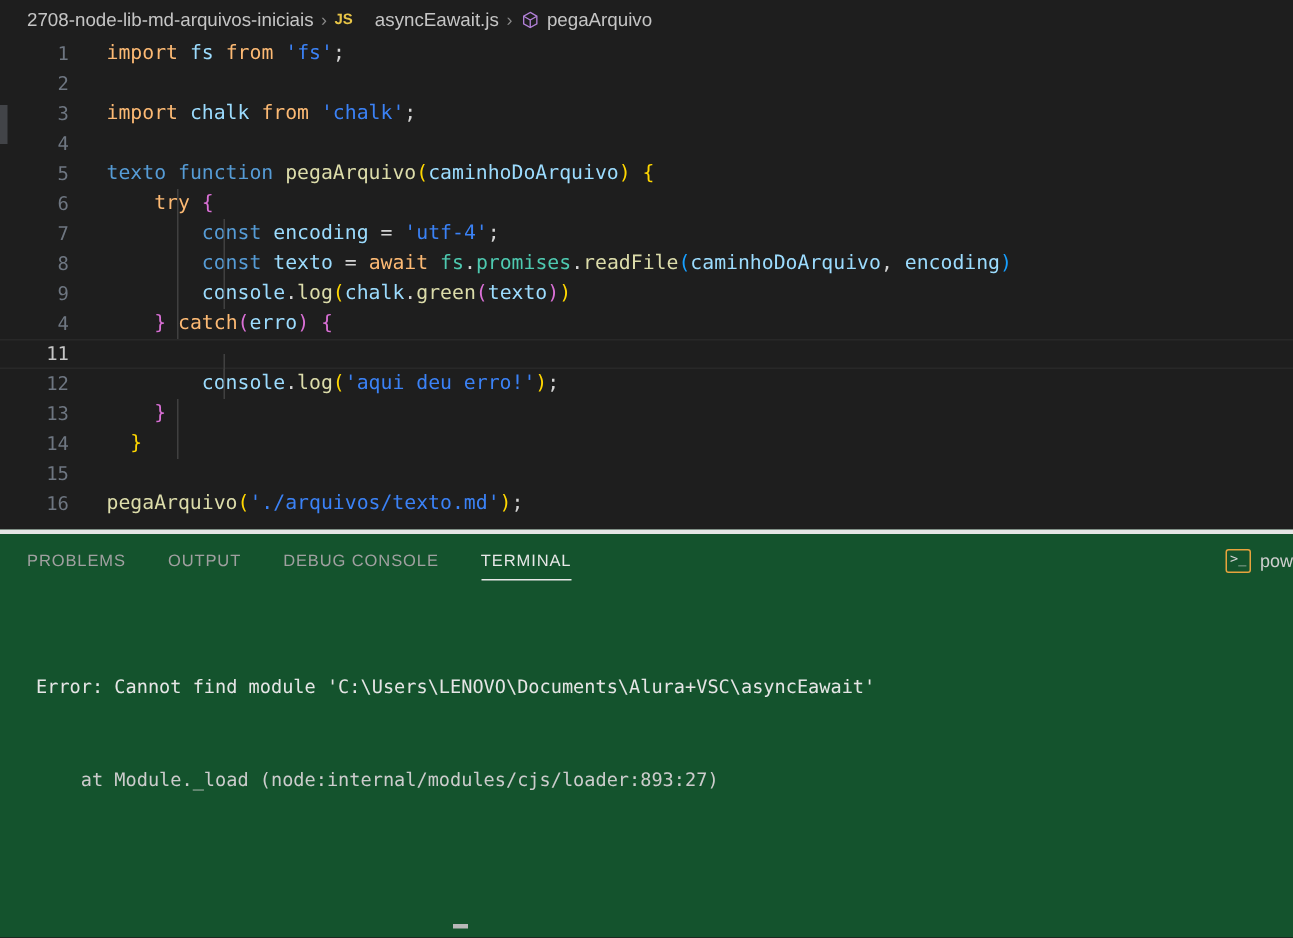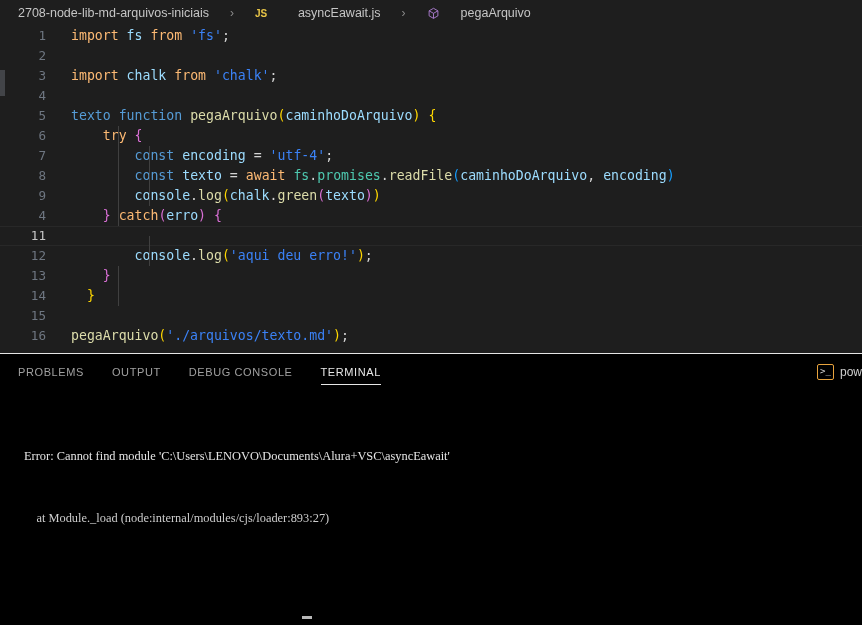--- a/index.html
+++ b/index.html
@@ -17,21 +17,20 @@
     background: #1e1e1e;
     display: flex;
     align-items: center;
     padding-left: 18px;
     font-family: "Liberation Sans", sans-serif;
     font-size: 12.5px;
     color: #a9a9a9;
     white-space: nowrap;
     position: relative;
     z-index: 5;
-    gap: 16px;
   }
   .bc-seg { display: flex; align-items: center; color: #c5c5c5; }
   .bc-sep { color: #8a8a8a; margin: 0 5px; font-size: 12px; }
   .bc-js {
     color: #e8c547; font-weight: bold; font-size: 10px;
     font-family: Liberation Sans, sans-serif;
     margin-right: 15px; letter-spacing: -0.2px;
   }
   .bc-cube { margin-right: 5px; display: inline-flex; align-items: center; }
 
@@ -99,22 +98,22 @@
   .t-obj     { color: #4ec9b0; }
   .t-b-yellow{ color: #ffd700; }
   .t-b-pink  { color: #da70d6; }
   .t-b-blue  { color: #179fff; }
   .t-op      { color: #d4d4d4; }
 
   
   #panel {
     position: absolute;
     top: 353px; left: 0; right: 0; bottom: 0;
-    background: #000000;
-    border-top: 1px solid #e5e5e5;
+    background: #14532d;
+    border-top: 3px solid #e5e5e5;
   }
   #panel-header {
     height: 35px;
     display: flex;
     align-items: center;
     padding-left: 18px;
     position: relative;
   }
   .ptab {
     font-family: "Liberation Sans", sans-serif;
@@ -164,21 +163,21 @@
     position: absolute;
     top: 35px; left: 0; right: 0; bottom: 0;
     padding: 16px 0 0 24px;
     font-family: "DejaVu Sans Mono", monospace;
     font-size: 12.4px;
     line-height: 20.6px;
     color: #cccccc;
     white-space: pre;
     overflow: hidden;
   }
-  .term-line { white-space: pre; height: 20.6px; font-family: Liberation Serif, serif; }
+  .term-line { white-space: pre; height: 20.6px; }
   .tm-white  { color: #e5e5e5; }
   #term-cursor {
     position: absolute;
     left: 302px;
     bottom: 6px;
     width: 10px; height: 3px;
     background: #b8b8b8;
   }
 </style>
 </head>

